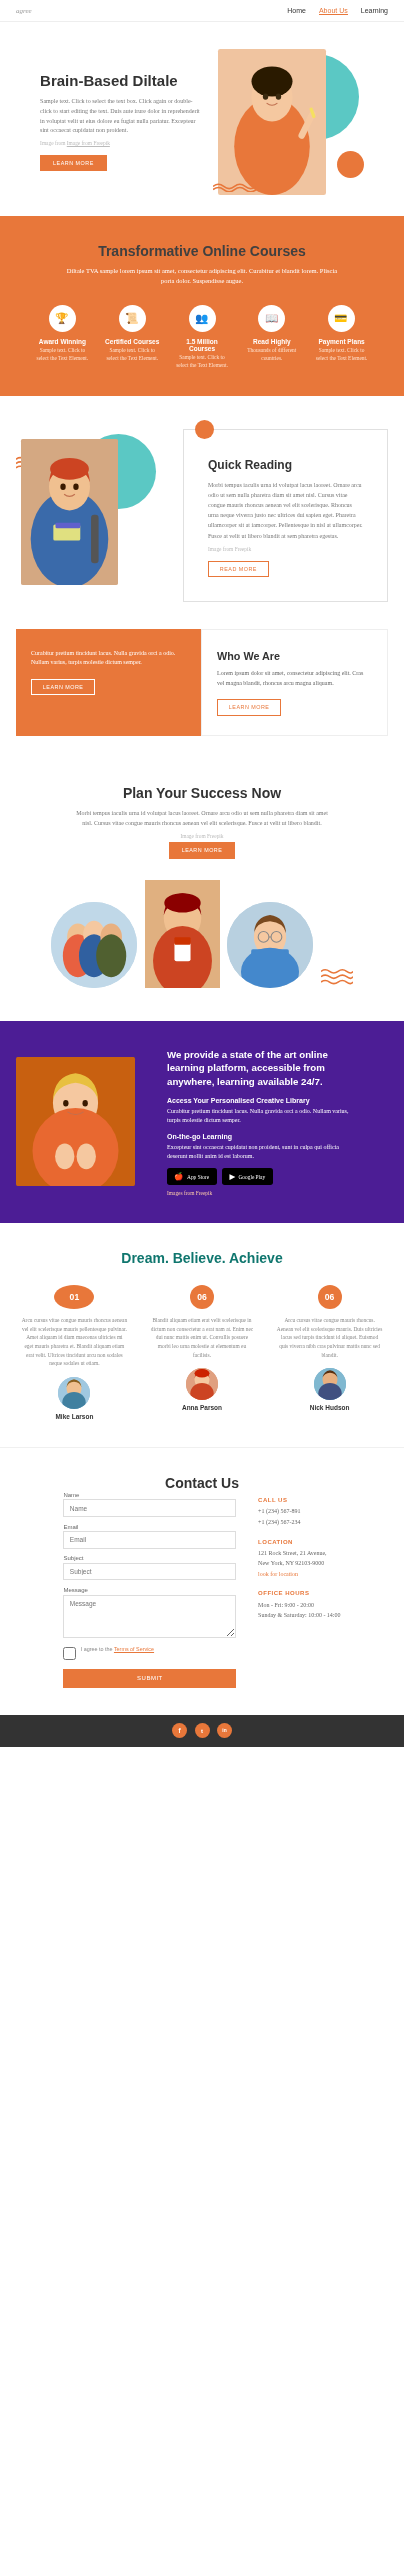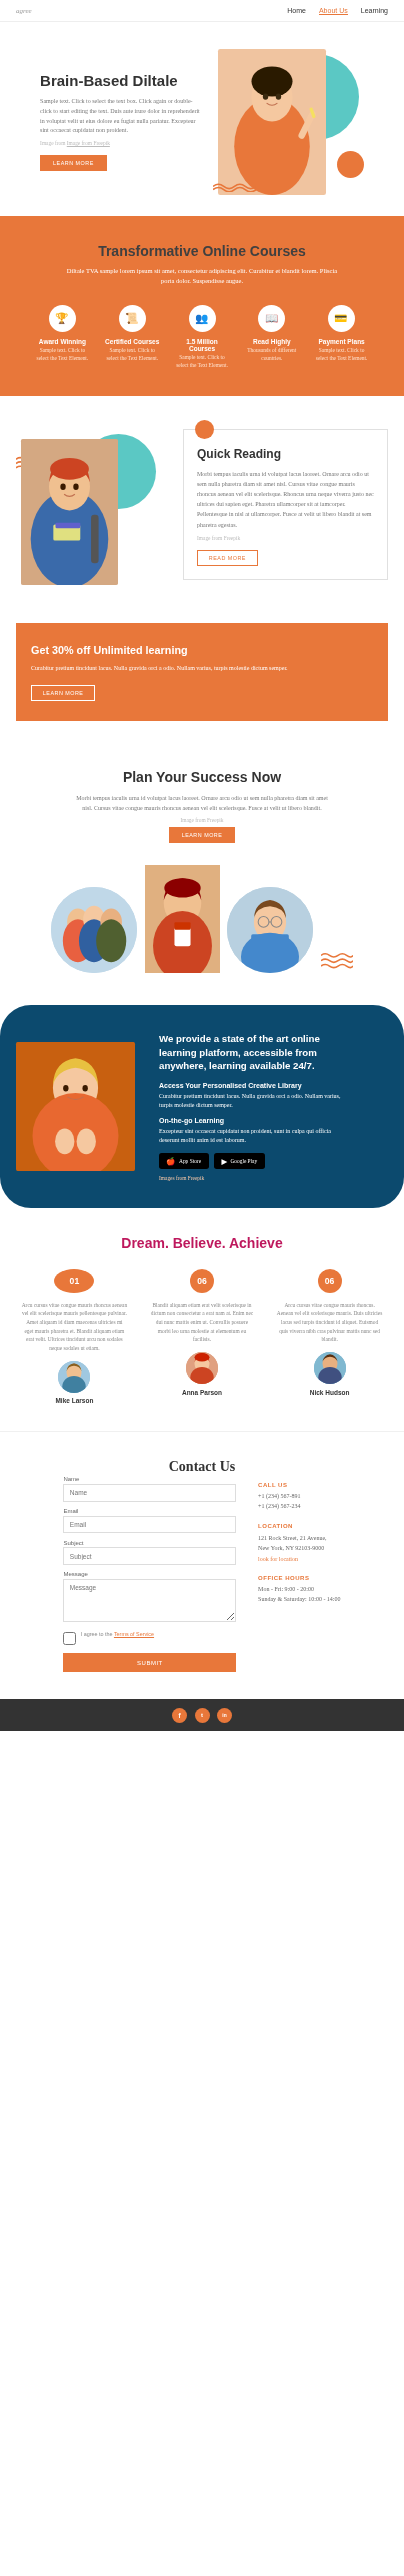--- a/index.html
+++ b/index.html
@@ -151,36 +151,40 @@
 
         <ellipse cx="78" cy="88" rx="5" ry="6" fill="#3a1a00"></ellipse>
         <ellipse cx="102" cy="88" rx="5" ry="6" fill="#3a1a00"></ellipse>
 
         <path d="M80 102 Q90 110 100 102" stroke="#c07050" stroke-width="2" fill="none"></path>
       </svg>
     </div>
   </div>
 
   <div style="flex:1;padding-top:5.4px;">
-    <div style="border:0.5px solid #e0e0e0;padding:13px;position:relative;">
+    <div style="border:0.5px solid #e0e0e0;padding:24px;position:relative;">
       
       <div style="position:absolute;top:-9.7px;left:10.8px;width:19.4px;height:19.4px;background:#e8773a;border-radius:50%;"></div>
       <h2 style="font-size:12px;color:#333;margin-bottom:7.5px;font-family:Arial,sans-serif;margin-top:4.3px;">Quick Reading</h2>
       <p style="font-size:6px;color:#777;line-height:1.7;margin-bottom:5.4px;">Morbi tempus iaculis urna id volutpat lacus laoreet. Ornare arcu odio ut sem nulla pharetra diam sit amet nisl. Cursus vitae congue mauris rhoncus aenean vel elit scelerisque. Rhoncus urna neque viverra justo nec ultrices dui sapien eget. Pharetra ullamcorper sit at iamcorper. Pellentesque in nisl at ullamcorper. Fusce at velit ut libero blandit at sem pharetra egestas.</p>
       <p style="font-size:5.4px;color:#bbb;margin-bottom:8.6px;">Image from Freepik</p>
       <button style="background:transparent;color:#e8773a;border:1.1px solid #e8773a;padding:4.3px 10.8px;font-size:5.4px;cursor:pointer;text-transform:uppercase;letter-spacing:0.5px;font-family:Arial,sans-serif;">READ MORE</button>
     </div>
   </div>
 </section>
 
 <section style="display:flex;background:#fff;padding:0 16px 21.6px;">
   <div style="background:#e8773a;padding:19.4px 15px;flex:1;color:#fff;">
-    <h2 style="font-size:10.8px;margin-bottom:7.5px;font-family:Arial,sans-serif;line-height:1.3;">Get 30% off Unlimited learning</h2>
     <p style="font-size:6px;line-height:1.6;margin-bottom:10.8px;">Curabitur pretium tincidunt lacus. Nulla gravida orci a odio. Nullam varius, turpis molestie dictum semper.</p>
     <button style="background:transparent;color:#fff;border:1.1px solid #fff;padding:4.3px 10.8px;font-size:5.4px;cursor:pointer;text-transform:uppercase;letter-spacing:0.5px;font-family:Arial,sans-serif;">LEARN MORE</button>
+  </div>
+  <div style="flex:1;padding:19.4px 15px;border:0.5px solid #eee;">
+    <h2 style="font-size:10.8px;color:#333;margin-bottom:7.5px;font-family:Arial,sans-serif;">Who We Are</h2>
+    <p style="font-size:6px;color:#666;line-height:1.6;margin-bottom:10.8px;">Lorem ipsum dolor sit amet, consectetur adipiscing elit. Cras vel magna blandit, rhoncus arcu magna aliquam.</p>
+    <button style="background:transparent;color:#e8773a;border:1.1px solid #e8773a;padding:4.3px 10.8px;font-size:5.4px;cursor:pointer;text-transform:uppercase;letter-spacing:0.5px;font-family:Arial,sans-serif;">LEARN MORE</button>
   </div>
 </section>
 
 <section style="background:#fff;padding:27px 8px;text-align:center;">
   <h2 style="font-size:14px;color:#333;margin-bottom:7.5px;font-family:Arial,sans-serif;">Plan Your Success Now</h2>
   <p style="font-size:6px;color:#777;max-width:259px;margin:0 auto 4.3px;line-height:1.7;">Morbi tempus iaculis urna id volutpat lacus laoreet. Ornare arcu odio ut sem nulla pharetra diam sit amet nisl. Cursus vitae congue mauris rhoncus aenean vel elit scelerisque. Fusce at velit ut libero blandit.</p>
   <p style="font-size:5.4px;color:#bbb;margin-bottom:3.2px;">Image from Freepik</p>
   <button style="background:#e8773a;color:#fff;border:none;padding:5.4px 13px;font-size:5.4px;font-family:Arial,sans-serif;cursor:pointer;text-transform:uppercase;letter-spacing:0.5px;margin-bottom:16px;">LEARN MORE</button>
 
   
@@ -228,21 +232,21 @@
     <div style="position:relative;">
       <svg width="32" height="21.6" viewBox="0 0 60 40" style="display:block;">
         <path d="M0 8 Q8 2 16 8 Q24 14 32 8 Q40 2 48 8 Q56 14 60 8" stroke="#e8773a" stroke-width="3" fill="none"></path>
         <path d="M0 18 Q8 12 16 18 Q24 24 32 18 Q40 12 48 18 Q56 24 60 18" stroke="#e8773a" stroke-width="3" fill="none"></path>
         <path d="M0 28 Q8 22 16 28 Q24 34 32 28 Q40 22 48 28 Q56 34 60 28" stroke="#e8773a" stroke-width="3" fill="none"></path>
       </svg>
     </div>
   </div>
 </section>
 
-<section style="background:#0c4a6e;padding:27px 16px;display:flex;gap:24px;align-items:center;border-radius:31px;">
+<section style="background:#4c1d95;padding:27px 16px;display:flex;gap:32px;align-items:center;">
 
   <div style="width:119px;flex-shrink:0;height:129px;background:#c86010;overflow:hidden;border-radius:2.2px;">
     <svg viewBox="0 0 220 240" width="119" height="129">
       <rect width="220" height="240" fill="#c86010"></rect>
       <ellipse cx="110" cy="85" rx="42" ry="50" fill="#f5c8a0"></ellipse>
       <path d="M68 80 Q70 35 110 30 Q150 35 152 80 Q144 52 110 48 Q76 52 68 80Z" fill="#e8c040"></path>
       <ellipse cx="110" cy="175" rx="80" ry="80" fill="#e86830"></ellipse>
 
       <ellipse cx="90" cy="185" rx="18" ry="24" fill="#f5c8a0"></ellipse>
       <ellipse cx="130" cy="185" rx="18" ry="24" fill="#f5c8a0"></ellipse>
@@ -266,21 +270,21 @@
       <div style="background:#000;color:#fff;padding:3.8px 7.5px;border-radius:2.7px;font-size:5.4px;display:flex;align-items:center;gap:3.2px;cursor:pointer;">
         <span style="font-size:7.5px;">▶</span>
         <span>Google Play</span>
       </div>
     </div>
     <p style="font-size:5.4px;color:#ffccaa;">Images from Freepik</p>
   </div>
 </section>
 
 <section style="background:#fff;padding:27px 16px;text-align:center;">
-  <h2 style="font-size:14px;color:#be185d;margin-bottom:18.3px;font-family:Arial,sans-serif;">Dream. Believe. Achieve</h2>
+  <h2 style="font-size:14px;color:#0f766e;margin-bottom:18.3px;font-family:Arial,sans-serif;">Dream. Believe. Achieve</h2>
   <div style="display:flex;gap:10.8px;justify-content:center;">
 
     <div style="flex:1;text-align:center;padding:0 5.4px;">
       <div style="width:40px;height:24px;border-radius:50%;background:#e8773a;color:#fff;font-size:8.6px;font-weight:bold;display:flex;align-items:center;justify-content:center;margin:0 auto 7.5px;font-family:Arial,sans-serif;">01</div>
       <p style="font-size:5.4px;color:#888;line-height:1.6;margin-bottom:8.6px;">Arcu cursus vitae congue mauris rhoncus aenean vel elit scelerisque mauris pellentesque pulvinar. Amet aliquam id diam maecenas ultricies mi eget mauris pharetra et. Blandit aliquam etiam erat velit. Ultrices tincidunt arcu non sodales neque sodales ut etiam.</p>
       <div style="width:32px;height:32px;border-radius:50%;margin:0 auto 4.3px;overflow:hidden;background:#a0c8e0;">
         <svg viewBox="0 0 60 60" width="32" height="32">
           <rect width="60" height="60" fill="#a0c8e0"></rect>
           <ellipse cx="30" cy="22" rx="14" ry="16" fill="#f0c090"></ellipse>
           <ellipse cx="30" cy="48" rx="22" ry="20" fill="#4080a0"></ellipse>
@@ -315,21 +319,21 @@
           <ellipse cx="30" cy="48" rx="22" ry="20" fill="#405080"></ellipse>
           <path d="M16 18 Q18 6 30 4 Q42 6 44 18 Q41 10 30 9 Q19 10 16 18Z" fill="#5a3010"></path>
         </svg>
       </div>
       <div style="font-size:6.5px;font-weight:bold;color:#333;font-family:Arial,sans-serif;">Nick Hudson</div>
     </div>
   </div>
 </section>
 
 <section style="background:#fff;padding:27px 16px;border-top:0.5px solid #f0f0f0;">
-  <h2 style="font-size:14px;color:#333;text-align:center;margin-bottom:1px;font-family:Liberation Serif, serif;">Contact Us</h2>
+  <h2 style="font-size:14px;color:#333;text-align:center;margin-bottom:1px;font-family:Liberation Sans, sans-serif;">Contact Us</h2>
   <div style="display:flex;gap:21.6px;justify-content:center;">
 
     <div style="flex:1;max-width:173px;">
       <label style="font-size:6px;color:#666;display:block;margin-bottom:1.6px;font-family:Arial,sans-serif;">Name</label>
       <input type="text" style="width: 100%; border: 0.5px solid rgb(221, 221, 221); padding: 4.3px 5.4px; font-size: 6.5px; margin-bottom: 6.5px; font-family: Arial, sans-serif; outline: none;" placeholder="Name">
 
       <label style="font-size:6px;color:#666;display:block;margin-bottom:1.6px;font-family:Arial,sans-serif;">Email</label>
       <input type="email" style="width: 100%; border: 0.5px solid rgb(221, 221, 221); padding: 4.3px 5.4px; font-size: 6.5px; margin-bottom: 6.5px; font-family: Arial, sans-serif; outline: none;" placeholder="Email">
 
       <label style="font-size:6px;color:#666;display:block;margin-bottom:1.6px;font-family:Arial,sans-serif;">Subject</label>

